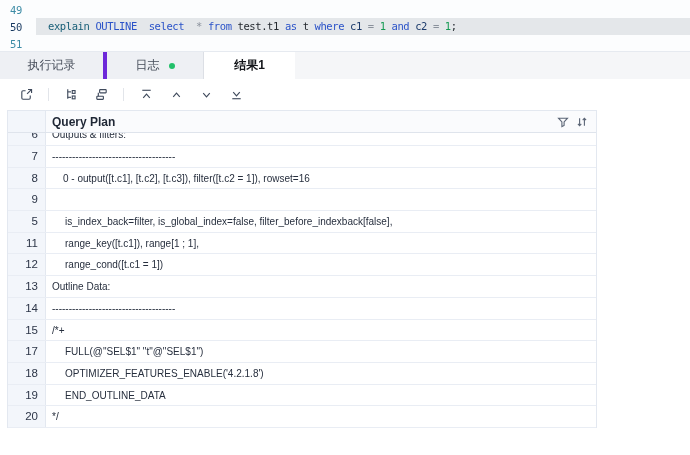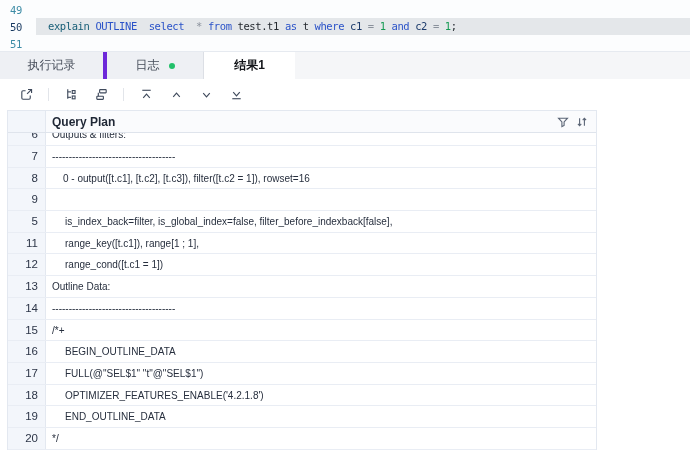--- a/index.html
+++ b/index.html
@@ -231,26 +231,20 @@
             <div class="tcell"><span class="inner">-------------------------------------</span></div>
           </div>
           <div class="trow indent-0">
             <div class="tnum">
               <span class="inner">15</span>
             </div>
             <div class="tcell"><span class="inner">/*+</span></div>
           </div>
           <div class="trow indent-2">
             <div class="tnum">
-              <span class="inner">16</span>
-            </div>
-            <div class="tcell"><span class="inner">BEGIN_OUTLINE_DATA</span></div>
-          </div>
-          <div class="trow indent-2">
-            <div class="tnum">
               <span class="inner">17</span>
             </div>
             <div class="tcell"><span class="inner">FULL(@"SEL$1" "t"@"SEL$1")</span></div>
           </div>
           <div class="trow indent-2">
             <div class="tnum">
               <span class="inner">18</span>
             </div>
             <div class="tcell"><span class="inner">OPTIMIZER_FEATURES_ENABLE('4.2.1.8')</span></div>
           </div>

